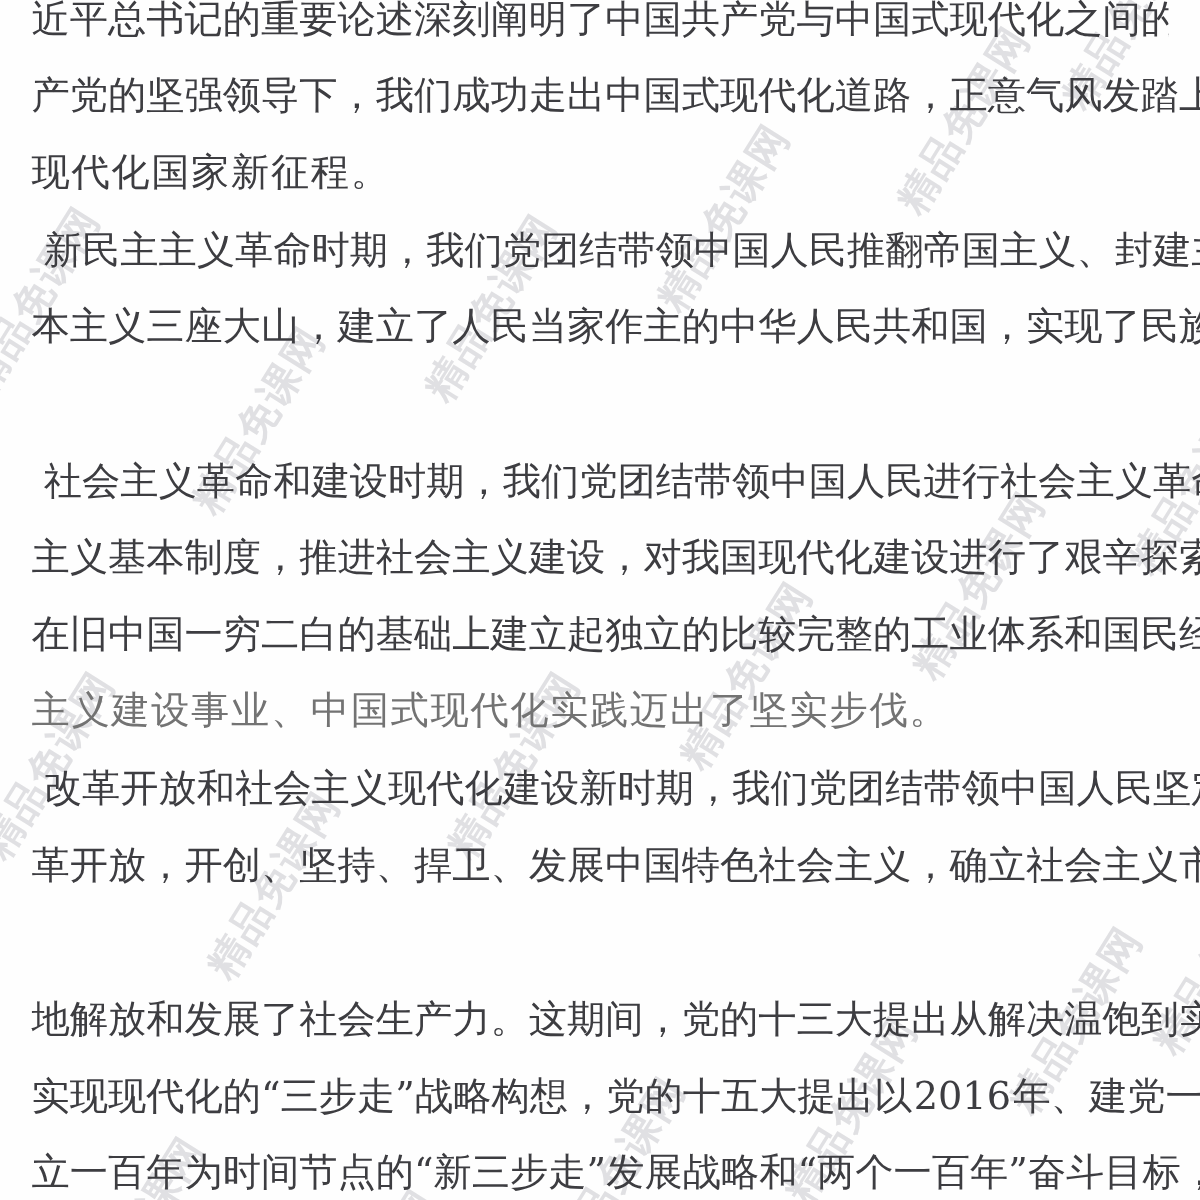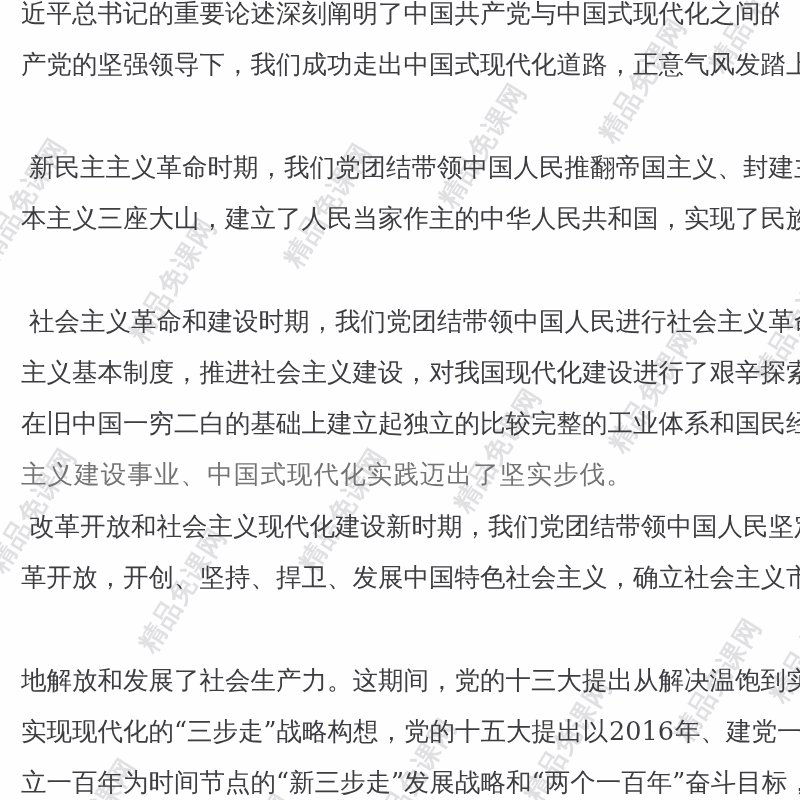--- a/index.html
+++ b/index.html
@@ -175,20 +175,21 @@
         <span>路</span>
         <span>，</span>
         <span>正</span>
         <span>意</span>
         <span>气</span>
         <span>风</span>
         <span>发</span>
         <span>踏</span>
         <span>上</span>
       </div>
+      <div class="doc-line" style="top: 98px; color: rgb(61, 61, 65);"><span style="letter-spacing: 1.1px;">现代化国家新征程。</span></div>
       <div class="doc-line justify" style="top: 150px; color: rgb(61, 61, 65);">
         <span class="indent">&nbsp;</span>
         <span>新</span>
         <span>民</span>
         <span>主</span>
         <span>主</span>
         <span>义</span>
         <span>革</span>
         <span>命</span>
         <span>时</span>

